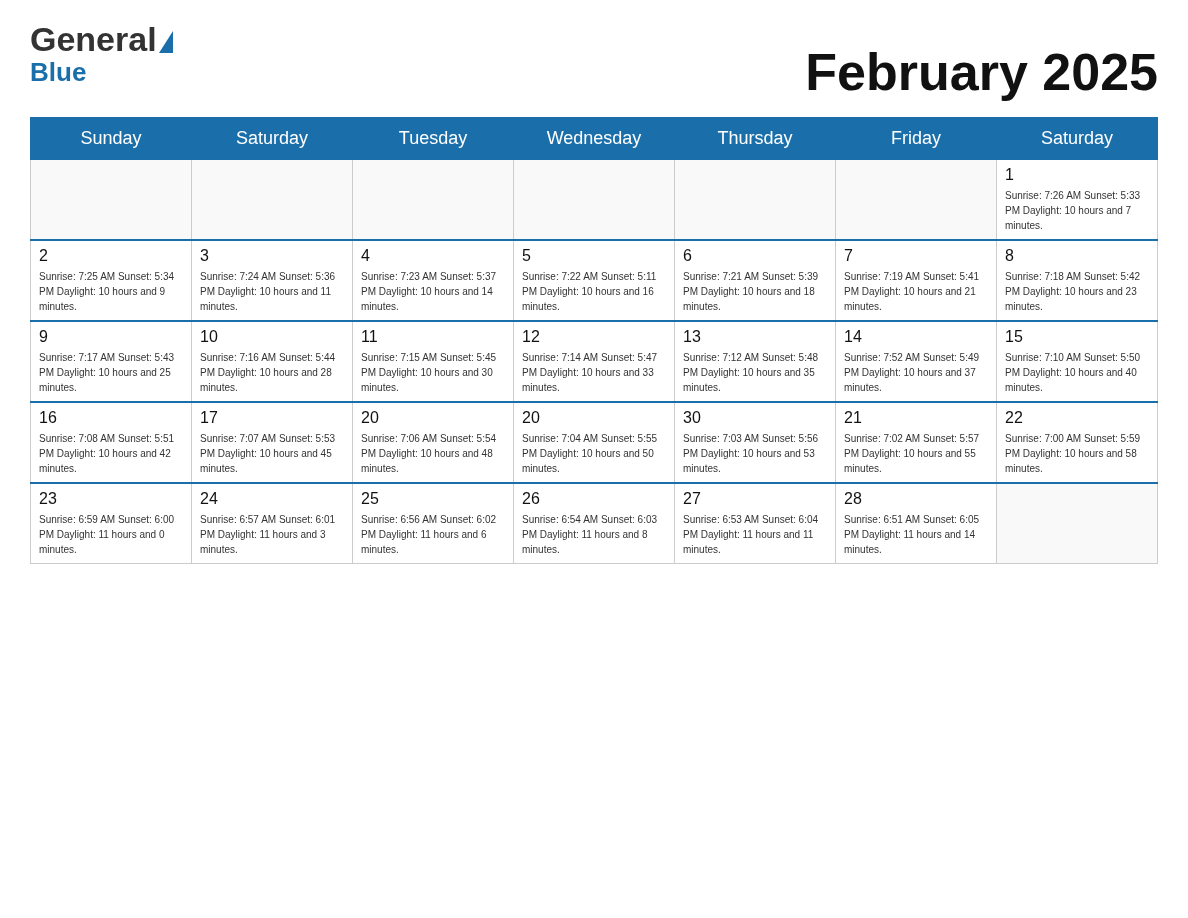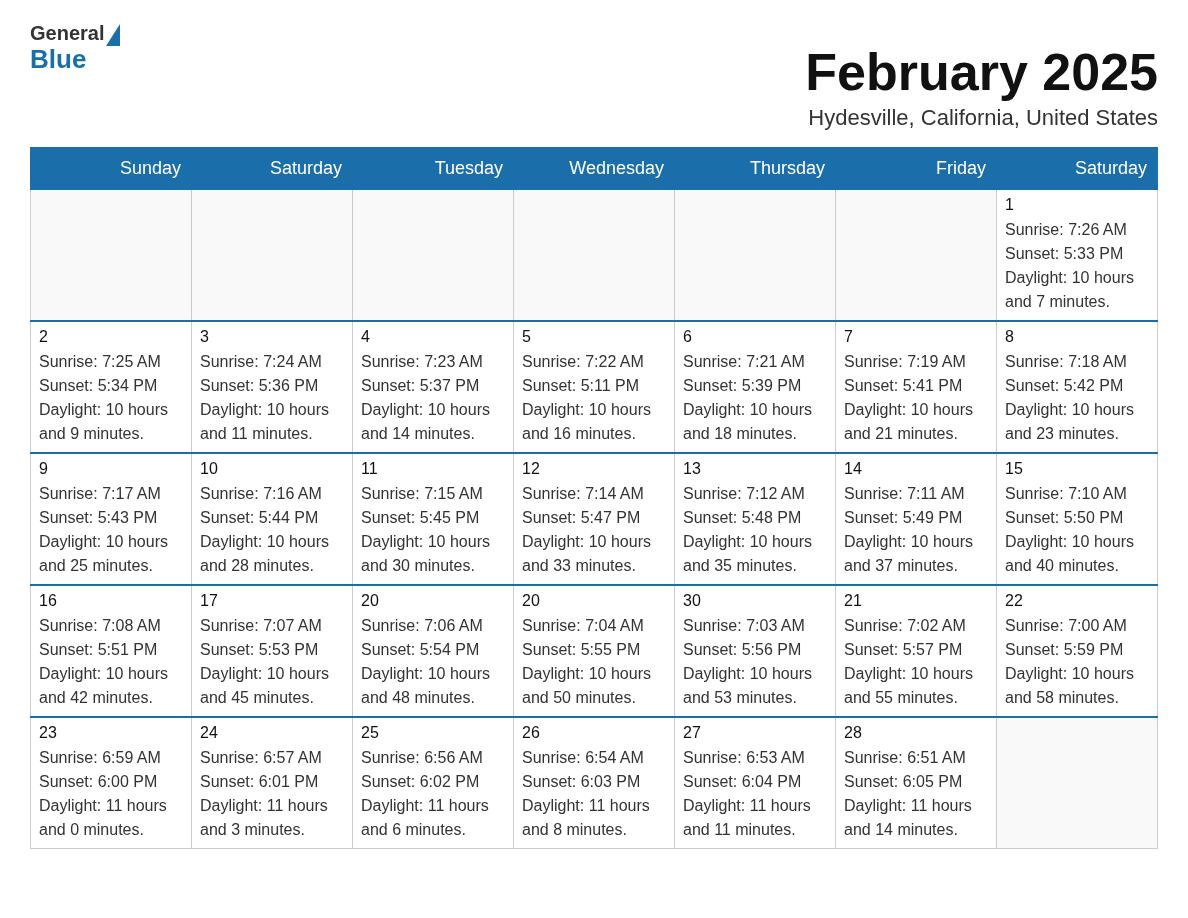--- a/index.html
+++ b/index.html
@@ -19,21 +19,21 @@
     .logo {
       display: flex;
       flex-direction: column;
       align-items: flex-start;
     }
     .logo-top {
       display: flex;
       align-items: center;
     }
     .logo-general {
-      font-size: 20px;
+      font-size: 34px;
       font-weight: bold;
       color: #333;
     }
     .logo-triangle {
       width: 0;
       height: 0;
       border-left: 14px solid transparent;
       border-bottom: 22px solid #1a6fab;
       margin-left: 2px;
       margin-top: 4px;
@@ -62,21 +62,21 @@
     table {
       width: 100%;
       border-collapse: collapse;
     }
     thead tr th {
       background-color: #1a6fab;
       color: #fff;
       font-size: 18px;
       font-weight: normal;
       padding: 10px 10px;
-      text-align: right;
+      text-align: center;
       border: 1px solid #1a6fab;
     }
     tbody tr td {
       vertical-align: top;
       border: 1px solid #ccc;
       padding: 6px 8px;
       width: 14.28%;
       min-height: 100px;
       font-size: 12.5px;
       color: #333;
@@ -86,21 +86,21 @@
       background: #f9f9f9;
     }
     .day-number {
       font-size: 16px;
       font-weight: normal;
       color: #111;
       display: block;
       margin-bottom: 4px;
     }
     .day-info {
-      font-size: 16px;
+      font-size: 10px;
       color: #333;
       line-height: 1.5;
     }
     tbody tr {
       border-top: 2px solid #1a6fab;
     }
     tbody tr:first-child {
       border-top: none;
     }
   </style>
@@ -110,21 +110,20 @@
 <div class="header-area">
   <div class="logo">
     <div class="logo-top">
       <span class="logo-general">General</span>
       <div class="logo-triangle"></div>
     </div>
     <span class="logo-blue">Blue</span>
   </div>
   <div class="title-area">
     <div class="month-title">February 2025</div>
-    <div class="location-title">Hydesville, California, United States</div>
   </div>
 </div>
 
 <table>
   <thead>
     <tr>
     <th>Sunday</th>
         <th>Saturday</th>
         <th>Tuesday</th>
         <th>Wednesday</th>
@@ -218,21 +217,21 @@
 Daylight: 10 hours and 33 minutes.</div>
         </td>
         <td>
           <span class="day-number">13</span>
           <div class="day-info">Sunrise: 7:12 AM
 Sunset: 5:48 PM
 Daylight: 10 hours and 35 minutes.</div>
         </td>
         <td>
           <span class="day-number">14</span>
-          <div class="day-info">Sunrise: 7:11 AM
+          <div class="day-info">Sunrise: 7:52 AM
 Sunset: 5:49 PM
 Daylight: 10 hours and 37 minutes.</div>
         </td>
         <td>
           <span class="day-number">15</span>
           <div class="day-info">Sunrise: 7:10 AM
 Sunset: 5:50 PM
 Daylight: 10 hours and 40 minutes.</div>
         </td>
       </tr>

